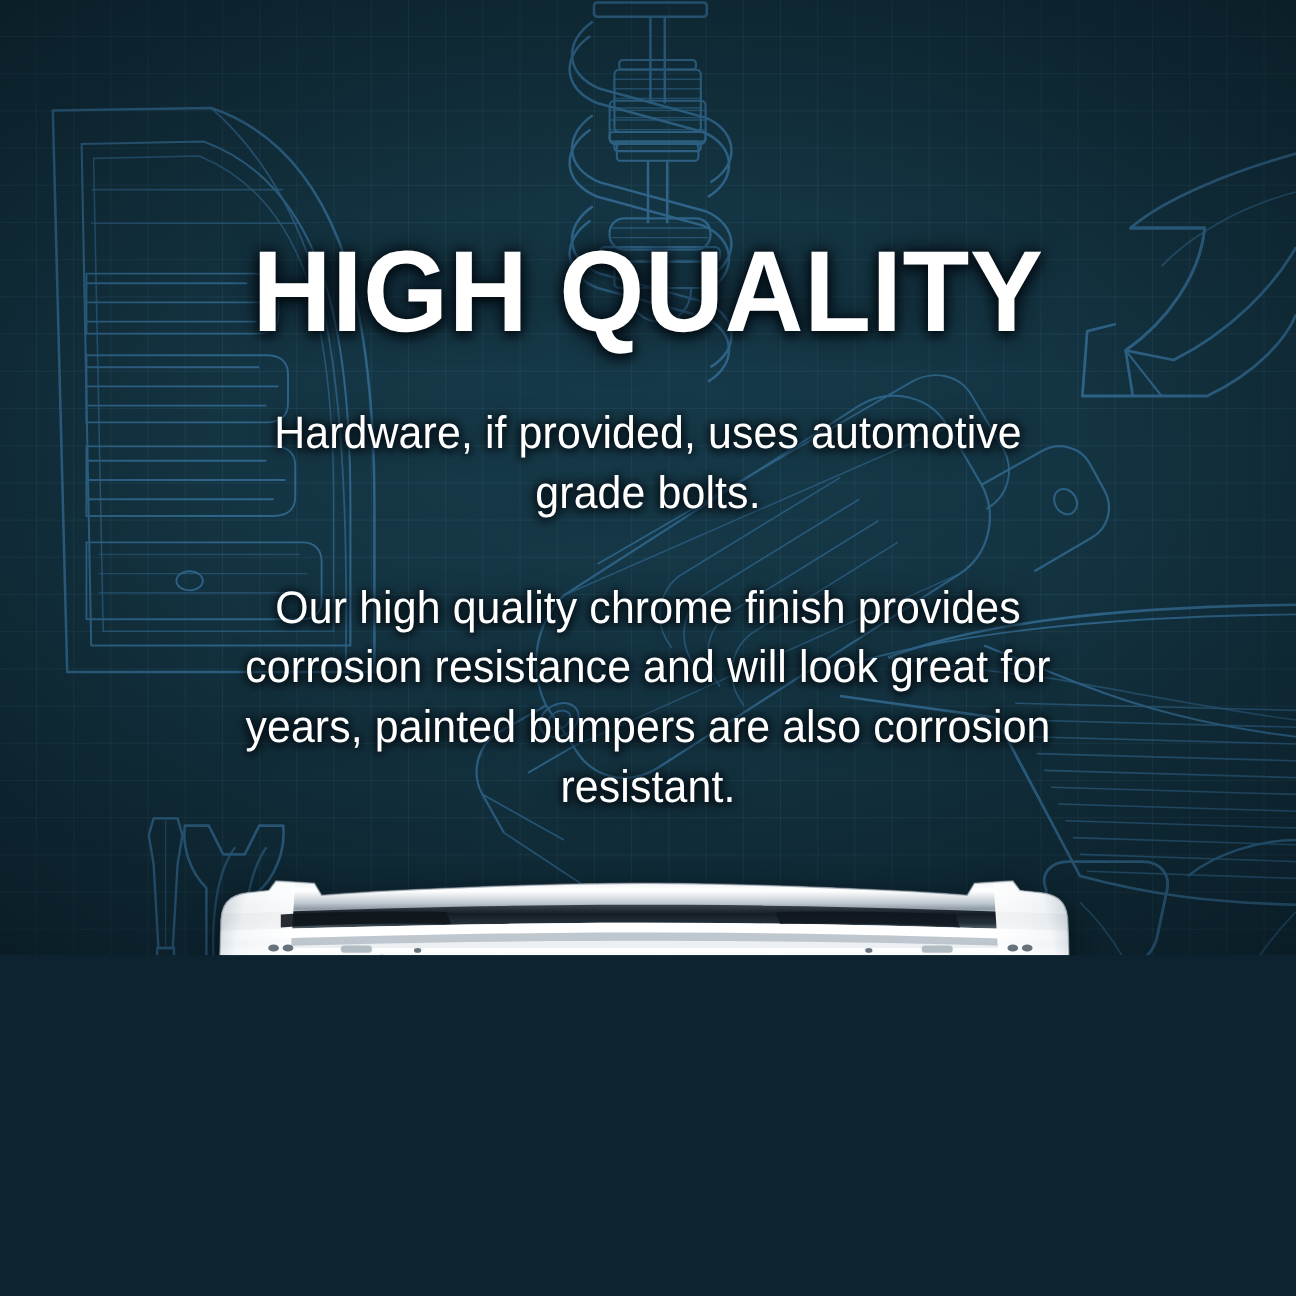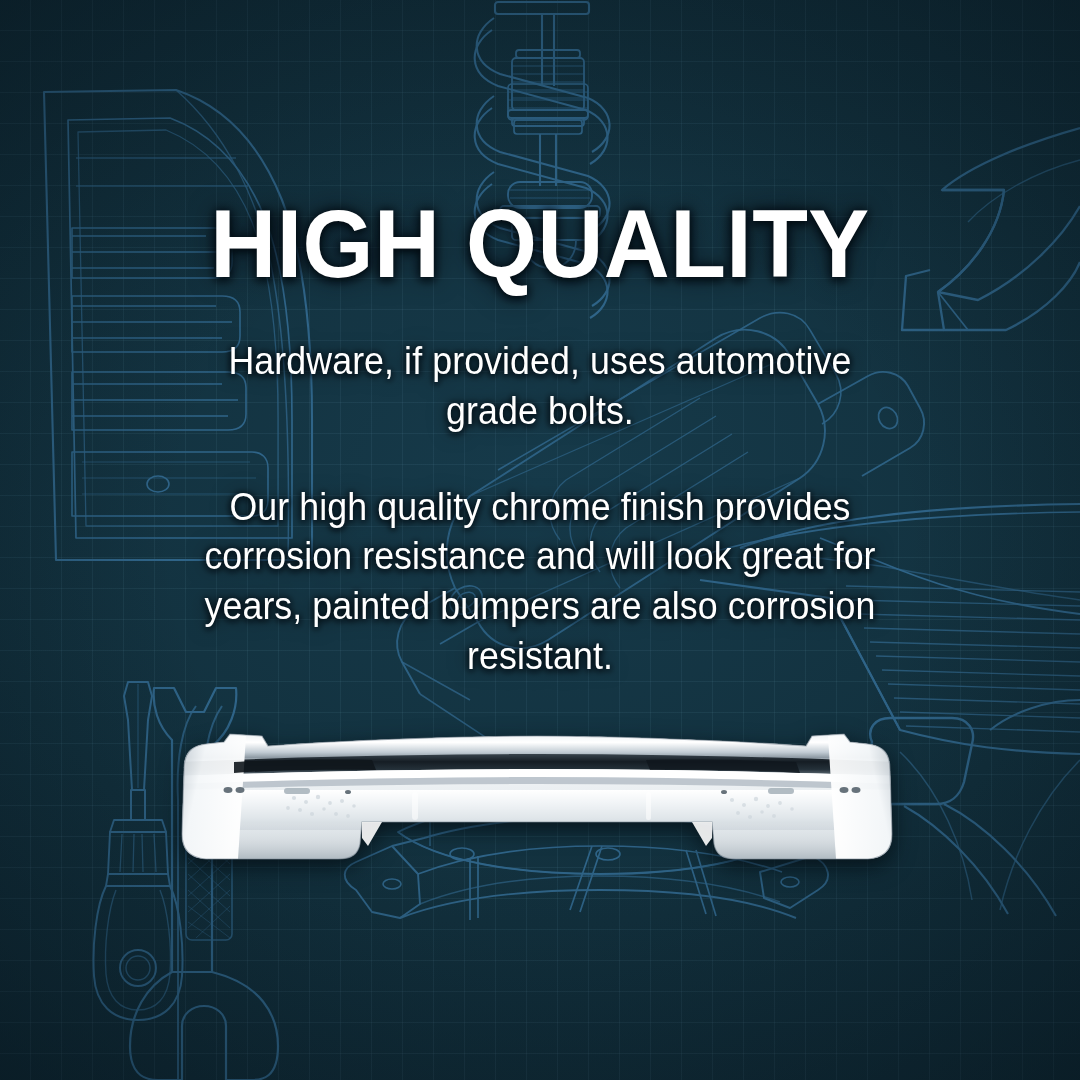--- a/index.html
+++ b/index.html
@@ -7,21 +7,21 @@
     padding: 0;
     background: #0d2330;
   }
   body {
     font-family: "Liberation Sans", sans-serif;
   }
 
   #canvas {
     position: relative;
     width: 1080px;
-    height: 1080px;
+    height: 796px;
     overflow: hidden;
     background: #12303d;
   }
 
   
   .bp-base {
     position: absolute;
     inset: 0;
     background:
       radial-gradient(ellipse 120% 90% at 50% 45%, #163a4a 0%, #12303d 45%, #0d2430 100%);

